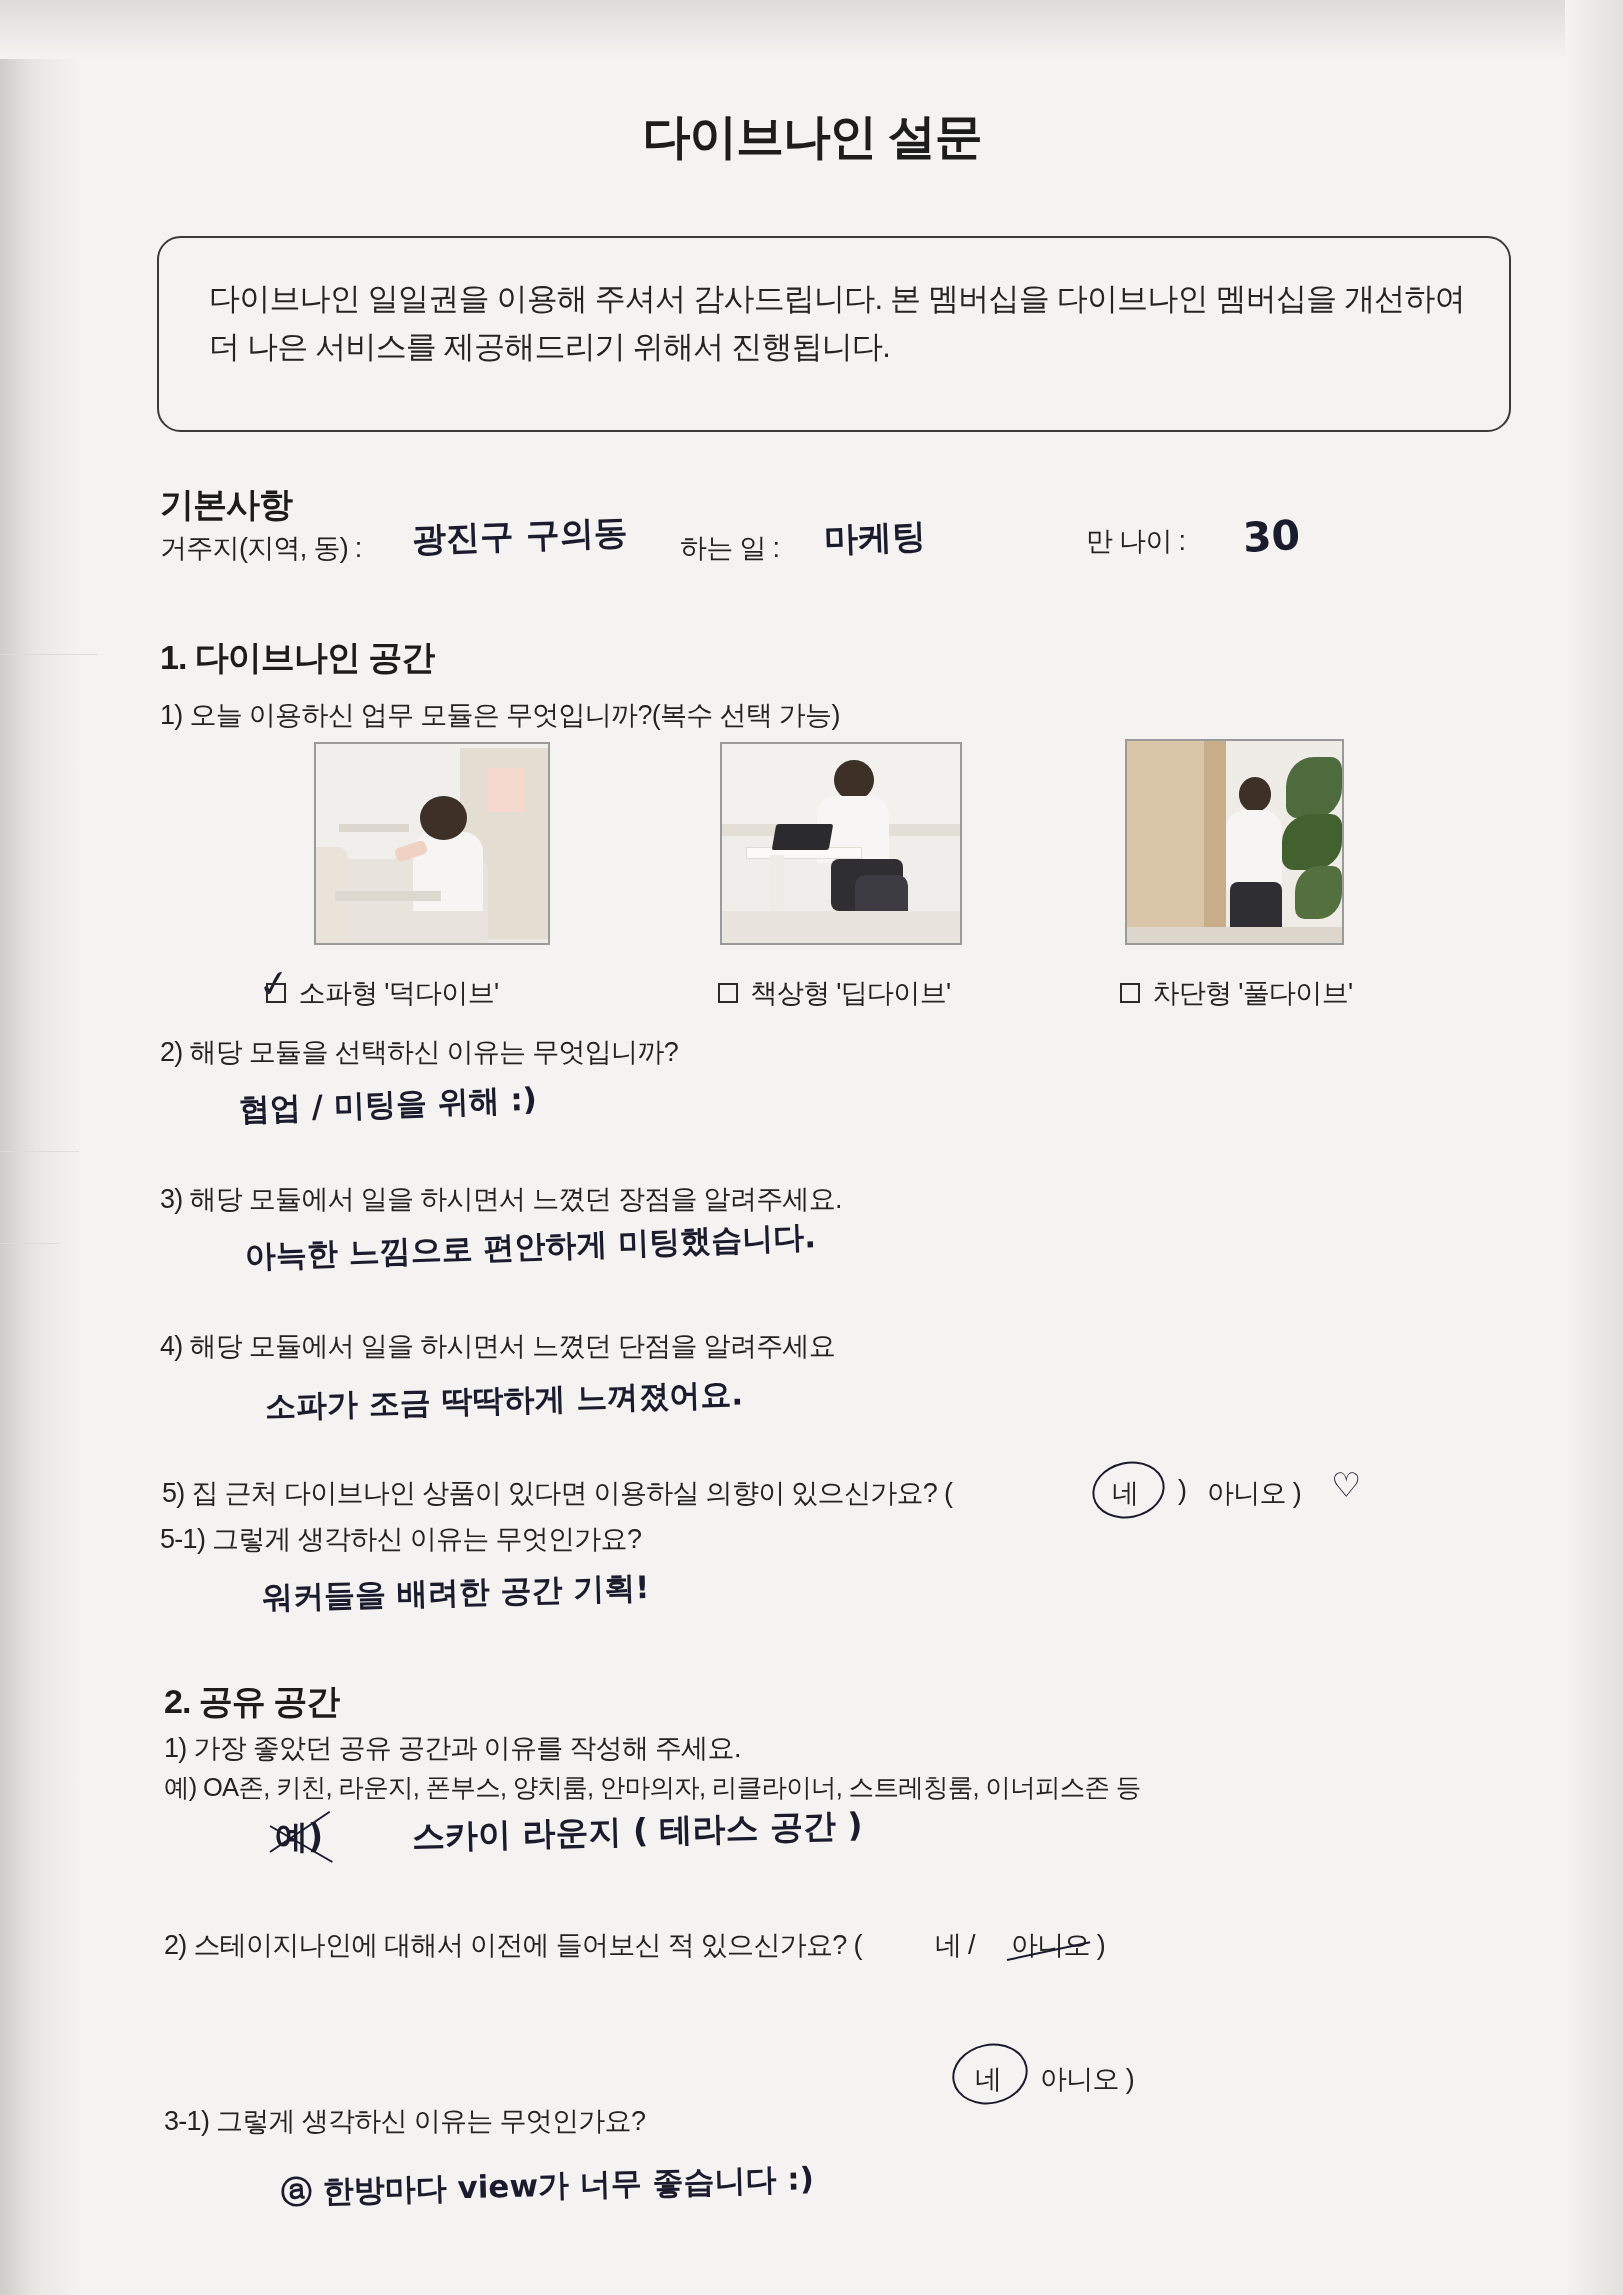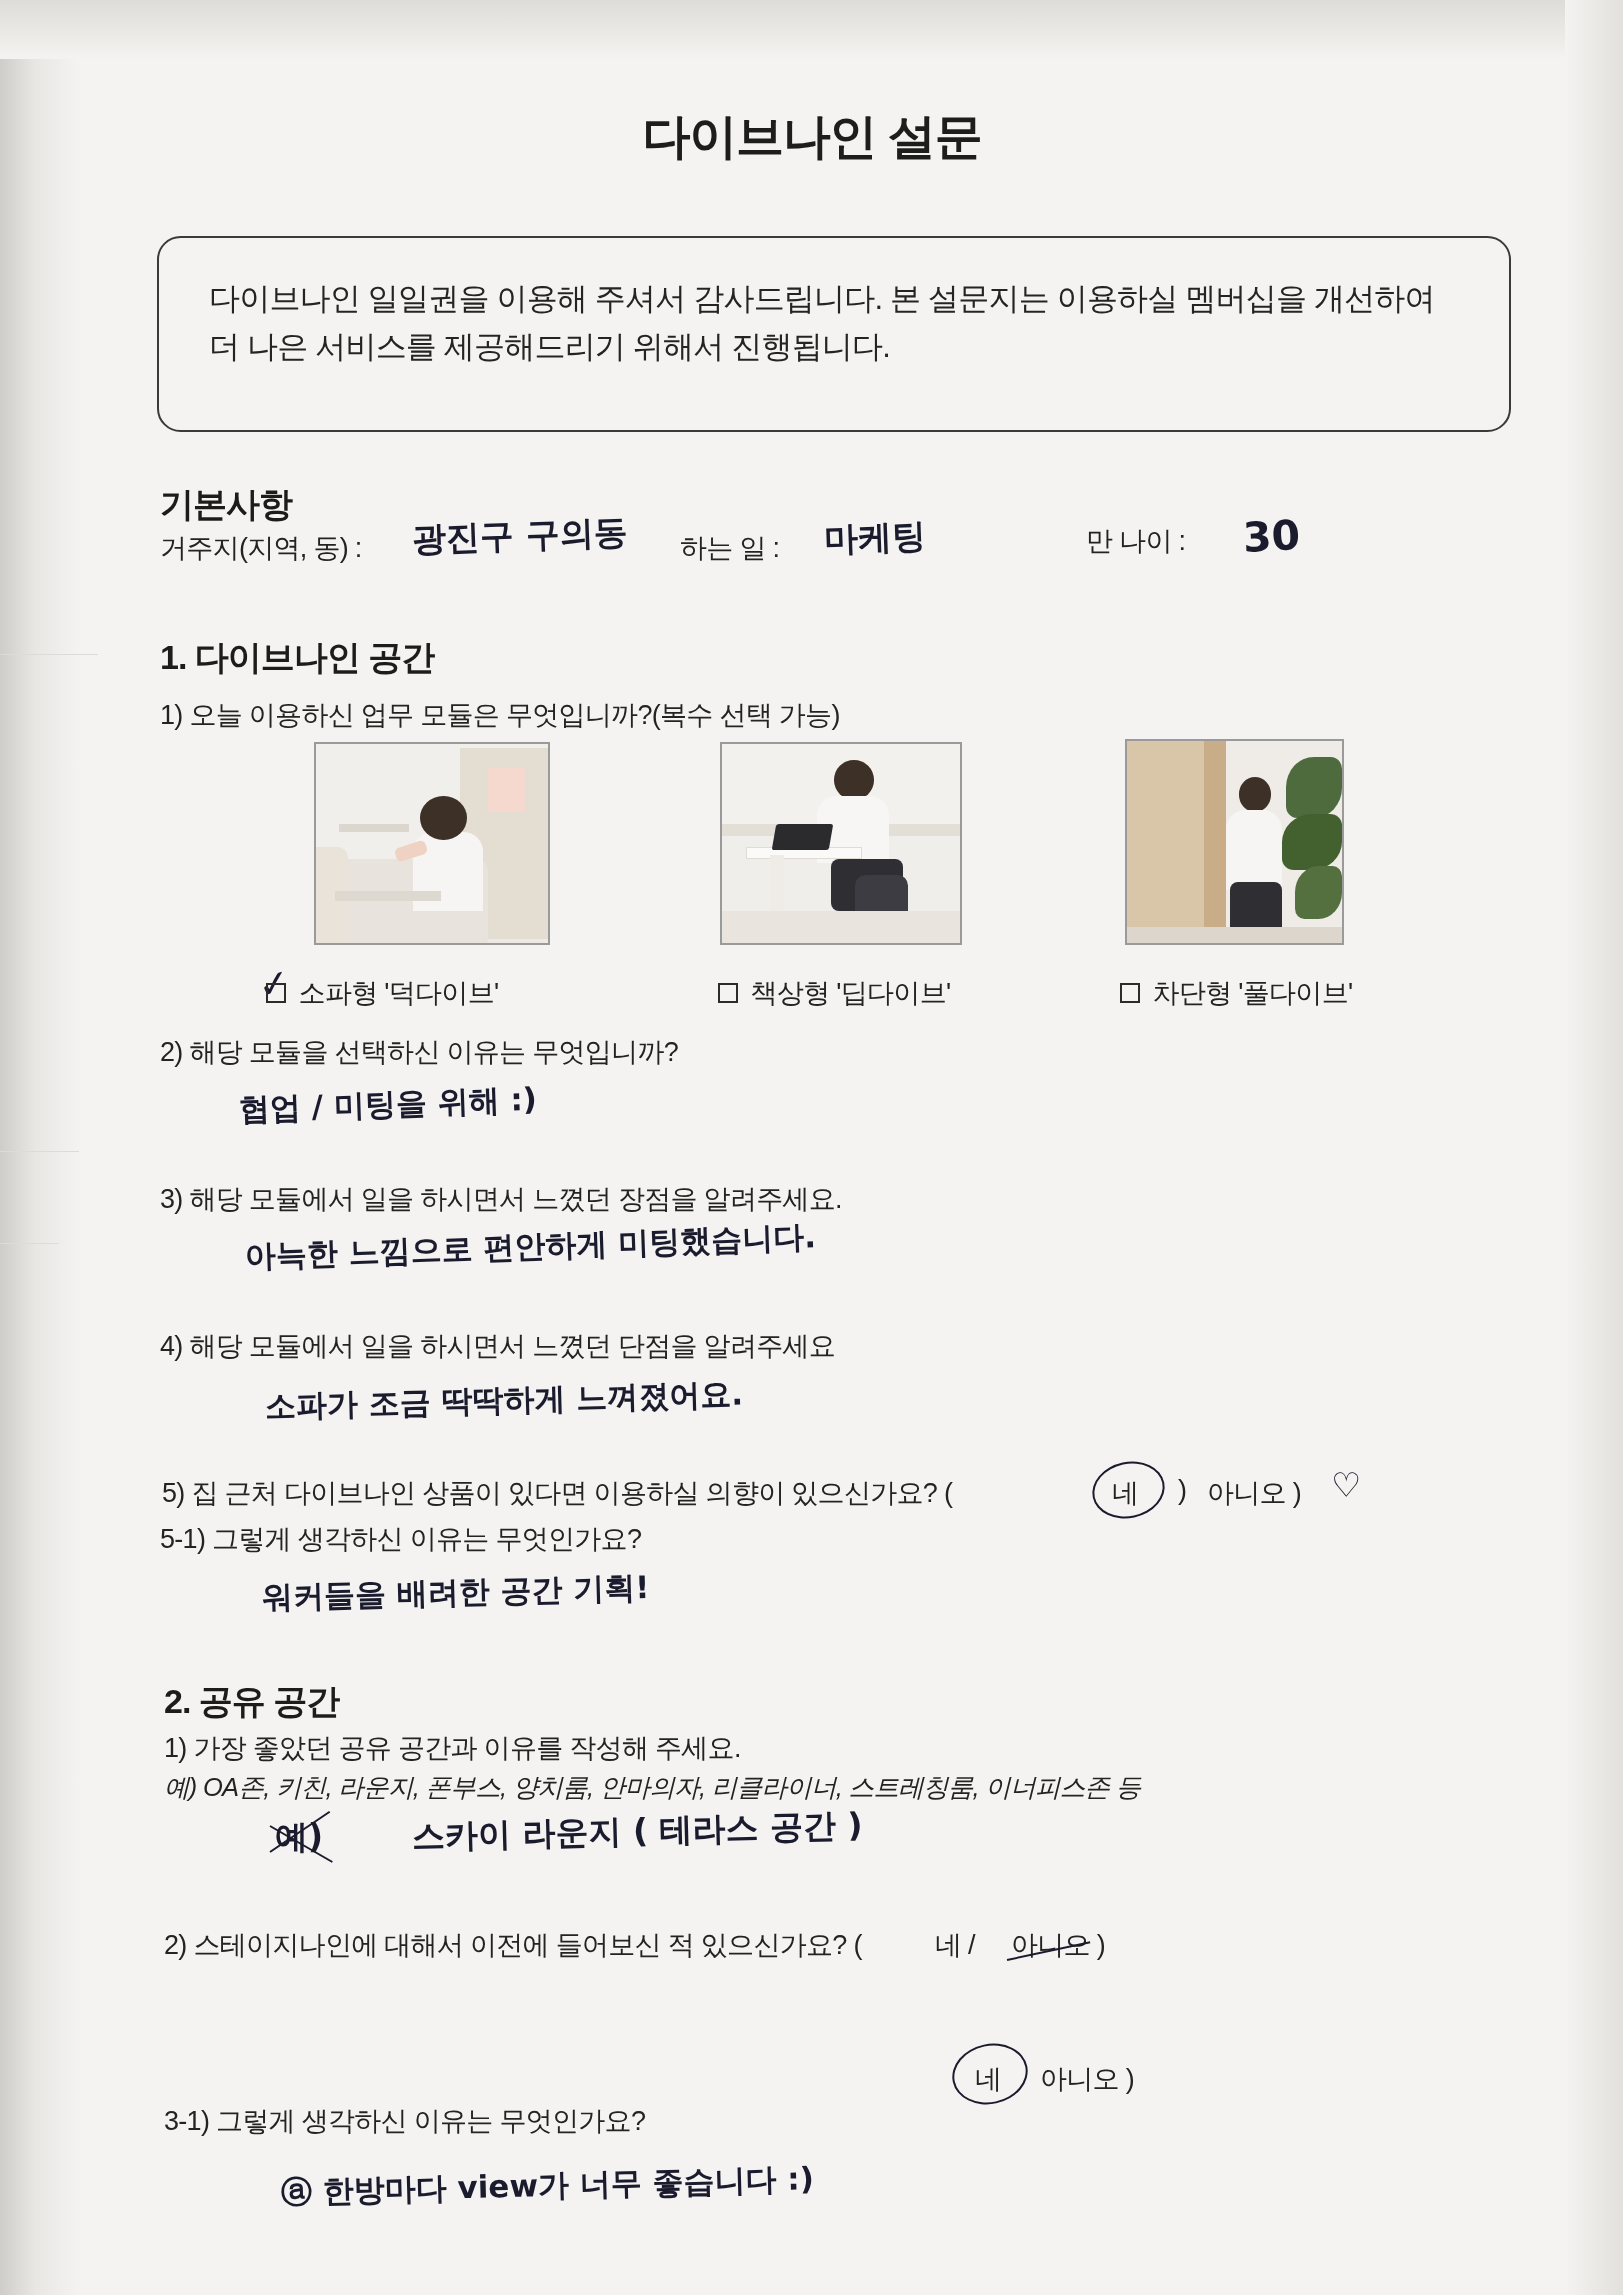--- a/index.html
+++ b/index.html
@@ -237,21 +237,21 @@
   <div class="scan-shade-right"></div>
   <div class="scan-line" style="left:0;top:654px;width:98px;"></div>
   <div class="scan-line" style="left:0;top:1151px;width:79px;"></div>
   <div class="scan-line" style="left:0;top:1243px;width:59px;"></div>
 
   <div class="content">
 
     <div class="doc-title">다이브나인 설문</div>
 
     <div class="intro-box"></div>
-    <div class="intro-text">다이브나인 일일권을 이용해 주셔서 감사드립니다. 본 설문지는 이용하실 멤버십을 개선하여 더 나은 서비스를 제공해드리기 위해서 진행됩니다.</div>
+    <div class="intro-text">다이브나인 일일권을 이용해 주셔서 감사드립니다. 본 멤버십을 다이브나인 멤버십을 개선하여 더 나은 서비스를 제공해드리기 위해서 진행됩니다.</div>
 
     <div class="sec-head" style="left:160px; top:468px;">기본사항</div>
     <div class="lbl" style="left:160px; top:530px;">거주지(지역, 동) :</div>
     <div class="hand" style="left:412px; top:517px; font-size:34px; transform:rotate(-2deg);">광진구 구의동</div>
     <div class="lbl" style="left:680px; top:530px;">하는 일 :</div>
     <div class="hand" style="left:824px; top:517px; font-size:34px; transform:rotate(-2deg);">마케팅</div>
     <div class="lbl" style="left:1086px; top:523px;">만 나이 :</div>
     <div class="hand" style="left:1243px; top:514px; font-size:41px; transform:rotate(-3deg);">30</div>
 
     <div class="sec-head" style="left:160px; top:621px;">1. 다이브나인 공간</div>
@@ -325,21 +325,21 @@
     <div class="pen-circle" style="left:1092px; top:1462px; width:69px; height:52px;"></div>
     <div class="q" style="left:1178px; top:1475px;">)</div>
     <div class="q" style="left:1207px; top:1475px;">아니오 )</div>
     <div class="heart" style="left:1331px; top:1465px;">♡</div>
 
     <div class="q" style="left:160px; top:1521px;">5-1) 그렇게 생각하신 이유는 무엇인가요?</div>
     <div class="hand" style="left:262px; top:1577px; font-size:31px; transform:rotate(-1.5deg);">워커들을 배려한 공간 기획!</div>
 
     <div class="sec-head" style="left:164px; top:1665px;">2. 공유 공간</div>
     <div class="q" style="left:164px; top:1730px;text-align:right;">1) 가장 좋았던 공유 공간과 이유를 작성해 주세요.</div>
-    <div class="q small" style="left:164px; top:1770px;font-style:italic;">예) OA존, 키친, 라운지, 폰부스, 양치룸, 안마의자, 리클라이너, 스트레칭룸, 이너피스존 등</div>
+    <div class="q small" style="left:164px; top:1770px;">예) OA존, 키친, 라운지, 폰부스, 양치룸, 안마의자, 리클라이너, 스트레칭룸, 이너피스존 등</div>
 
     <div class="hand" style="left:275px; top:1815px; font-size:33px;">예)</div>
     <div class="pen-strike" style="left:270px; top:1851px; width:72px; transform:rotate(-34deg);"></div>
     <div class="pen-strike" style="left:270px; top:1825px; width:72px; transform:rotate(30deg);"></div>
     <div class="hand" style="left:412px; top:1815px; font-size:33px; transform:rotate(-1.5deg);">스카이 라운지 ( 테라스 공간 )</div>
 
     <div class="q" style="left:164px; top:1927px;">2) 스테이지나인에 대해서 이전에 들어보신 적 있으신가요? (</div>
     <div class="q" style="left:935px; top:1927px;">네 /</div>
     <div class="q" style="left:1011px; top:1927px;">아니오 )</div>
     <div class="pen-strike" style="left:1007px; top:1959px; width:85px; transform:rotate(-12deg);"></div>

